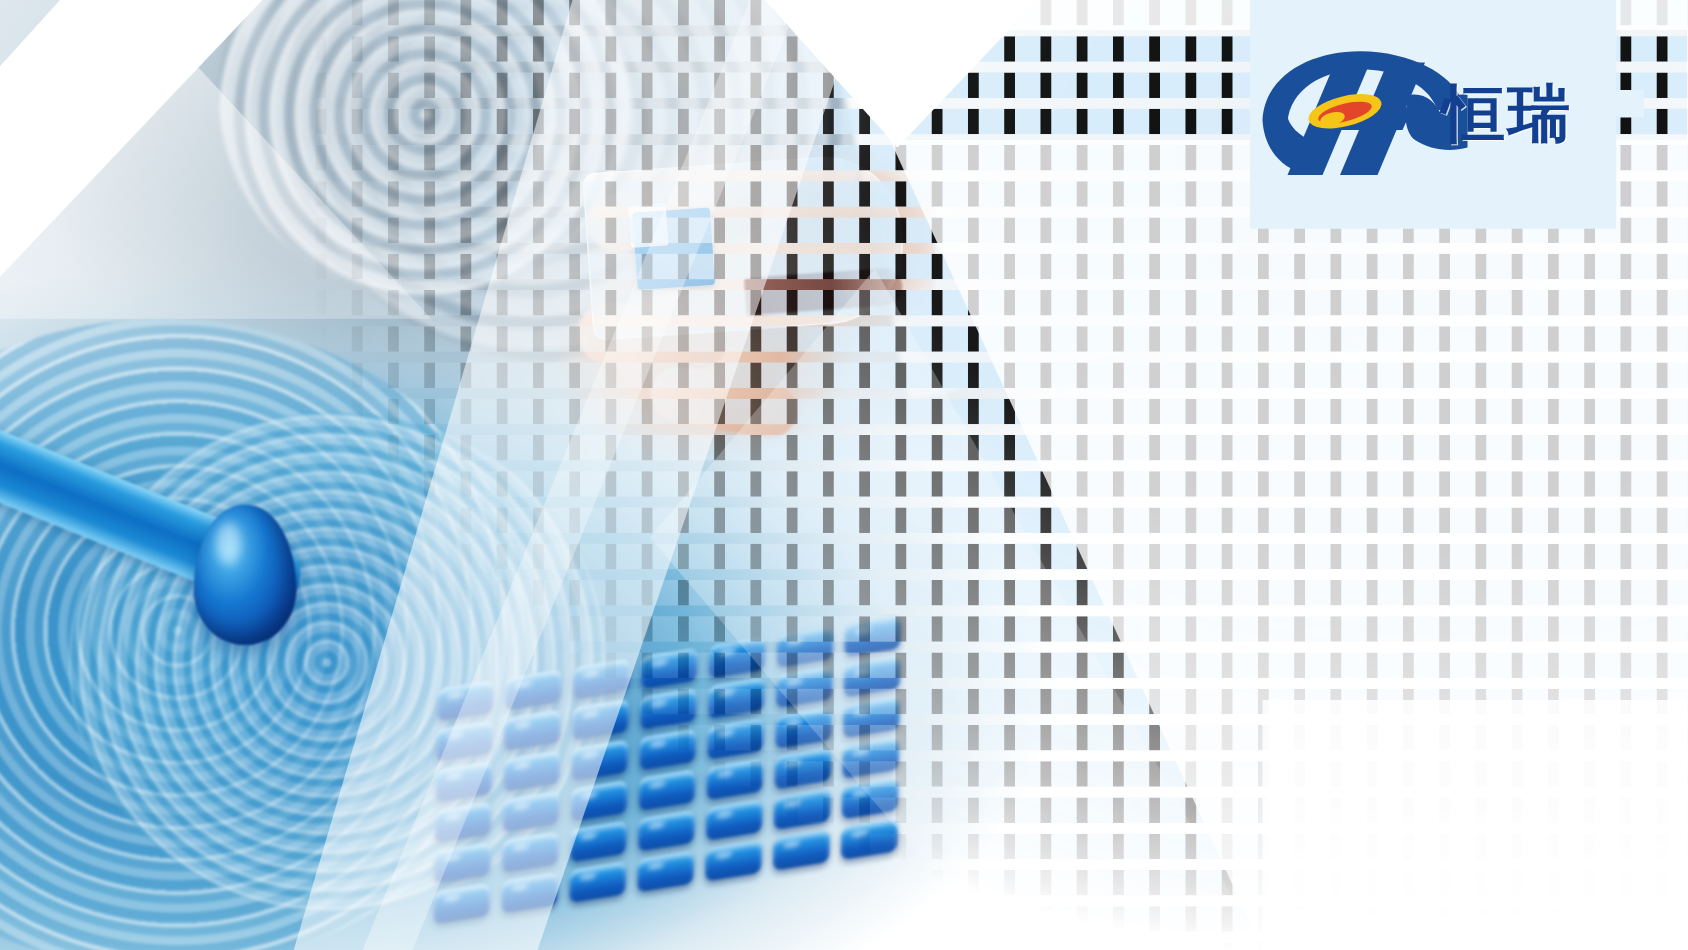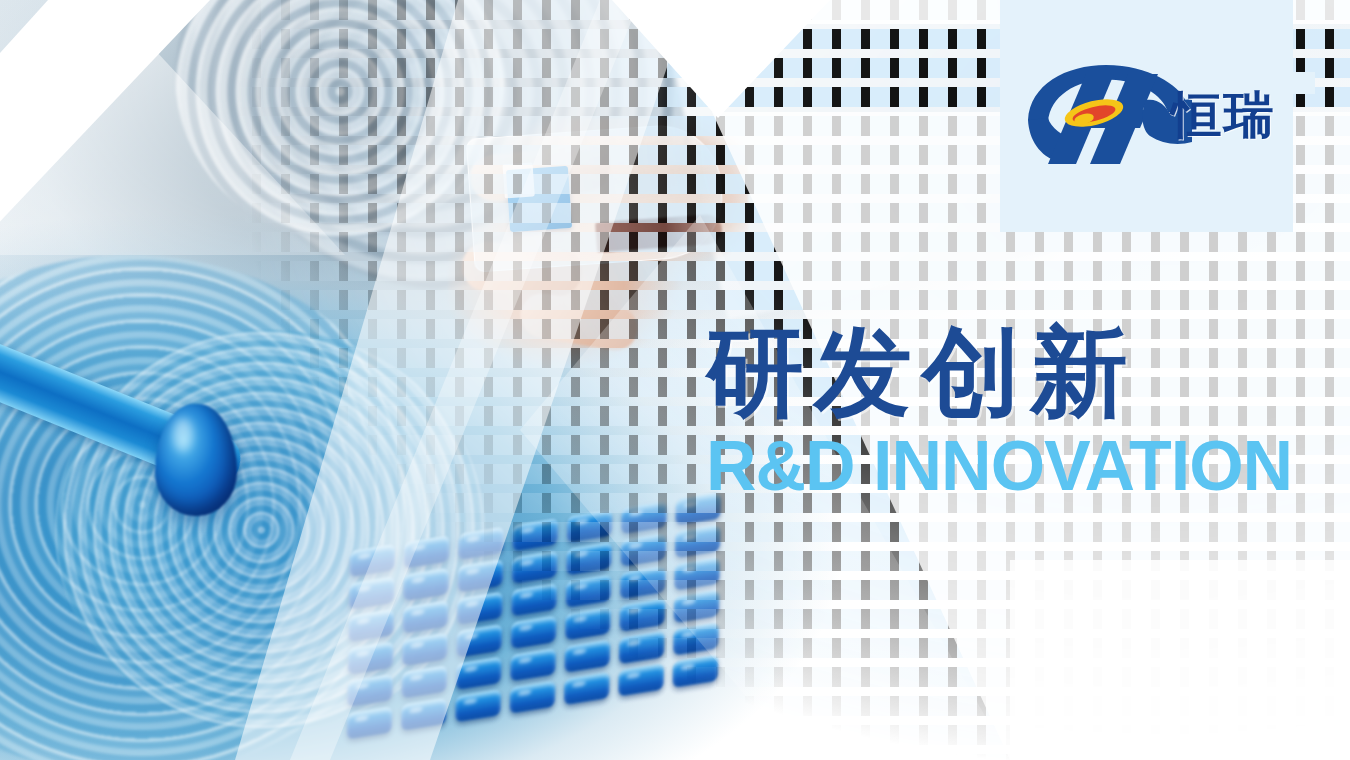--- a/index.html
+++ b/index.html
@@ -184,23 +184,23 @@
     mask-composite:intersect;
     opacity:.95;
   }
 
   
   .geo{position:absolute;inset:0;pointer-events:none;}
   .geo svg{display:block;}
 
   
   .logo-box{
-    position:absolute;left:1000px;top:0;width:293px;height:232px;
+    position:absolute;left:1000px;top:0;width:293px;height:183px;
     background:#e4f2fb;
-    display:flex;align-items:center;justify-content:center;
+    display:flex;align-items:center;justify-content:flex-start;
   }
   .logo-inner{position:relative;width:258px;height:120px;}
   .logo-cn{
     position:absolute;right:0;top:34px;
     font-family:"Liberation Sans",sans-serif;
     font-weight:bold;font-size:50px;letter-spacing:2px;
     color:#123f8f;line-height:1;
     text-shadow:1px 1px 0 rgba(255,255,255,.8);
   }
 
@@ -369,18 +369,14 @@
         <path d="M128,44 C140,42 148,50 152,58 C156,48 164,42 174,44 L174,86 C160,90 144,88 132,80 C124,74 122,58 128,44 Z" fill="#1a4f9c"></path>
 
         <ellipse cx="76" cy="57" rx="30" ry="12" transform="rotate(-14 76 57)" fill="#f5c518"></ellipse>
         <ellipse cx="76" cy="58" rx="22" ry="7" transform="rotate(-14 76 58)" fill="#e2452a"></ellipse>
         <ellipse cx="66" cy="63" rx="10" ry="5" transform="rotate(-14 66 63)" fill="#f5c518"></ellipse>
       </svg>
       <span class="logo-cn">恒瑞</span>
     </div>
   </div>
 
-  <div class="headline">
-    <div class="title-cn">研发创新</div>
-    <div class="title-en">R&amp;D INNOVATION</div>
-  </div>
 
 </div>
 
 </body></html>

